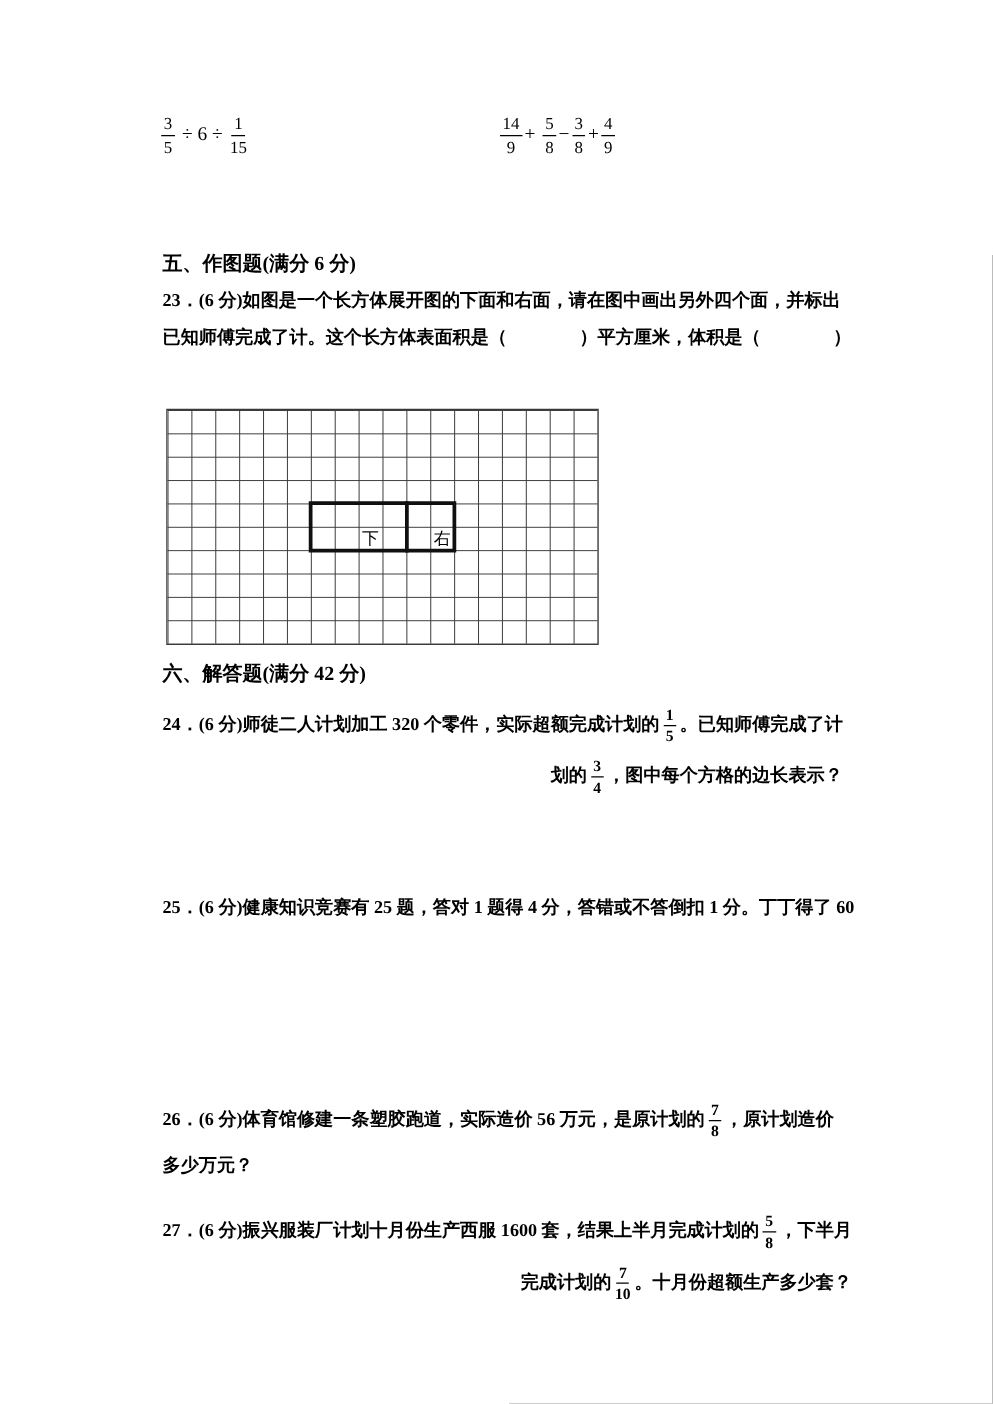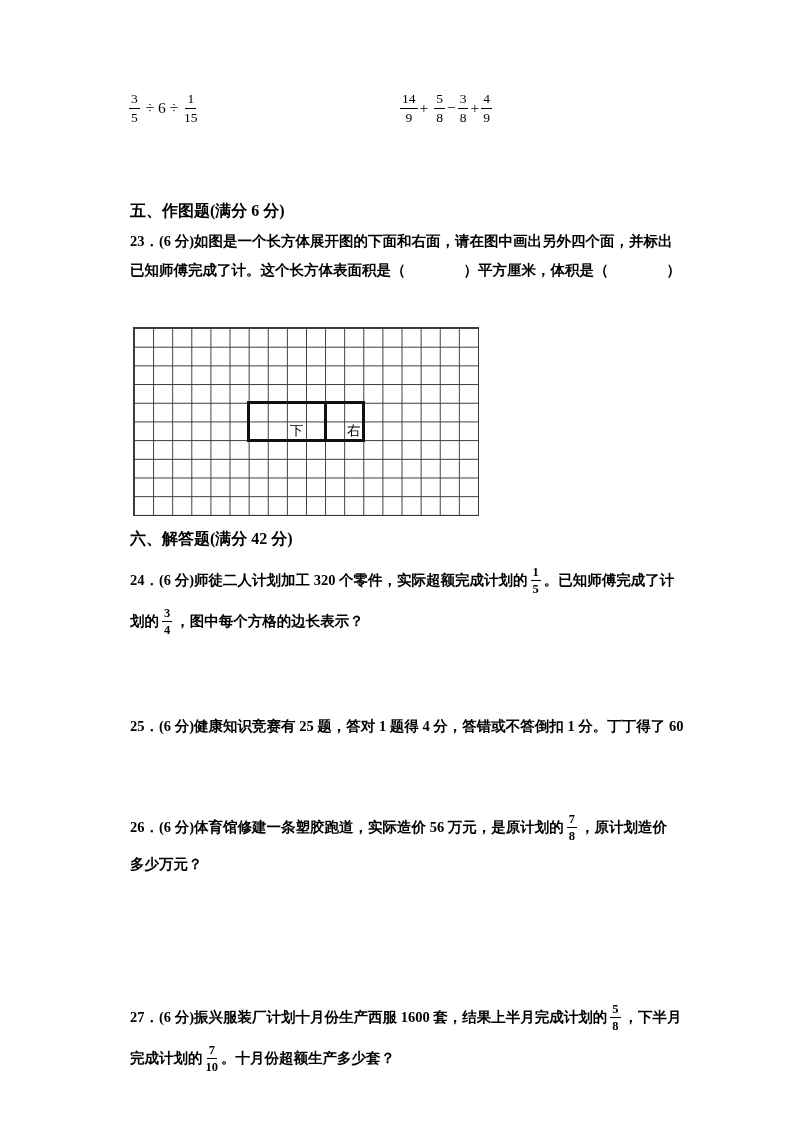--- a/index.html
+++ b/index.html
@@ -12,21 +12,21 @@
     position:absolute;left:130px;margin:0;
     font-size:16px;font-weight:bold;white-space:pre;
     font-family:Liberation Serif, serif;
   }
   .q{position:absolute;left:130px;font-weight:bold;}
   .line{
     display:flex;align-items:center;white-space:pre;
     font-size:14.5px;line-height:1;
   }
   .line.p{height:33px;}
-  .line.f{height:41px;}
+  .line.f{height:41px;justify-content:flex-end;}
   .q23 .line{height:29px;}
   .expr{
     position:absolute;display:flex;align-items:center;white-space:pre;
     font-size:15.5px;height:40px;top:88px;
   }
   .frac{
     display:inline-flex;flex-direction:column;align-items:center;
     line-height:1.15;font-size:12.5px;margin:0 3px;
   }
   .frac .num{border-bottom:1px solid #000;padding:0 2px 1px 2px;}
@@ -69,23 +69,23 @@
 
   <div class="q" style="top:560px">
     <div class="line f"><span class="t">24．(6 分)师徒二人计划加工 320 个零件，实际超额完成计划的</span><span class="frac"><span class="num">1</span><span class="den">5</span></span><span class="t">。已知师傅完成了计</span></div>
     <div class="line f"><span class="t">划的</span><span class="frac"><span class="num">3</span><span class="den">4</span></span><span class="t">，图中每个方格的边长表示？</span></div>
   </div>
 
   <div class="q" style="top:710px">
     <div class="line p"><span class="t">25．(6 分)健康知识竞赛有 25 题，答对 1 题得 4 分，答错或不答倒扣 1 分。丁丁得了 60</span></div>
   </div>
 
-  <div class="q" style="top:807px">
+  <div class="q" style="top:876px">
     <div class="line f"><span class="t">26．(6 分)体育馆修建一条塑胶跑道，实际造价 56 万元，是原计划的</span><span class="frac"><span class="num">7</span><span class="den">8</span></span><span class="t">，原计划造价</span></div>
     <div class="line p"><span class="t">多少万元？</span></div>
   </div>
 
-  <div class="q" style="top:997px">
+  <div class="q" style="top:965px">
     <div class="line f"><span class="t">27．(6 分)振兴服装厂计划十月份生产西服 1600 套，结果上半月完成计划的</span><span class="frac"><span class="num">5</span><span class="den">8</span></span><span class="t">，下半月</span></div>
     <div class="line f"><span class="t">完成计划的</span><span class="frac"><span class="num">7</span><span class="den">10</span></span><span class="t">。十月份超额生产多少套？</span></div>
   </div>
 
 </div>
 
 </body></html>

